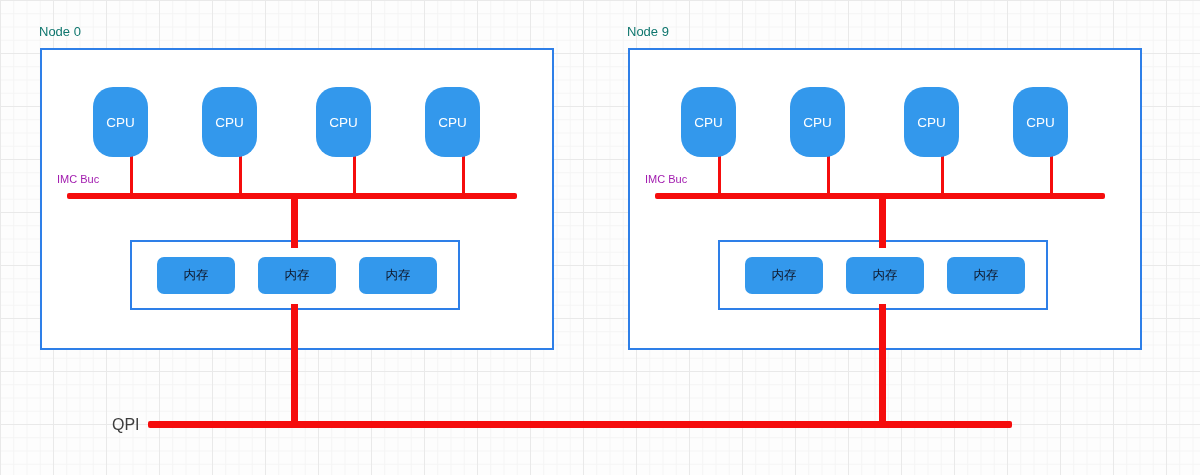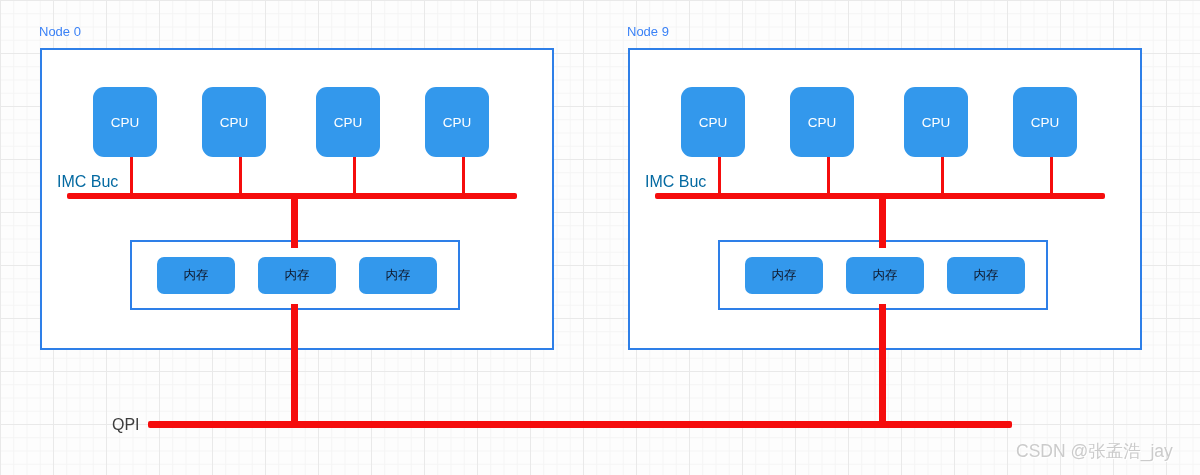--- a/index.html
+++ b/index.html
@@ -30,31 +30,31 @@
     border: 2px solid #2e7fe8;
   }
   #node0 { left: 40px;  top: 48px; }
   #node1 { left: 628px; top: 48px; }
 
   .node-label {
     position: absolute;
     left: -3px;
     top: -26px;
     font-size: 13px;
-    color: #3b82f6;
+    color: #0f766e;
     white-space: nowrap;
   }
 
   .cpu {
     position: absolute;
     top: 37px;
-    width: 64px;
+    width: 55px;
     height: 70px;
     background: #3398ec;
-    border-radius: 11px;
+    border-radius: 20px;
     color: #ffffff;
     font-size: 13.5px;
     display: flex;
     align-items: center;
     justify-content: center;
     z-index: 2;
   }
   .cpu-1 { left: 51px; }
   .cpu-2 { left: 160px; }
   .cpu-3 { left: 274px; }
@@ -70,22 +70,22 @@
   }
   .stub-1 { left: 88px; }
   .stub-2 { left: 197px; }
   .stub-3 { left: 311px; }
   .stub-4 { left: 420px; }
 
   .imc-label {
     position: absolute;
     left: 15px;
     top: 123px;
-    font-size: 16px;
-    color: #0369a1;
+    font-size: 11px;
+    color: #a21caf;
     white-space: nowrap;
     z-index: 3;
   }
 
   .imc-bus {
     position: absolute;
     left: 25px;
     top: 143px;
     width: 450px;
     height: 6px;
@@ -223,15 +223,14 @@
       <div class="mem mem-3">内存</div>
     </div>
 
     <div class="drop-upper"></div>
     <div class="drop-lower"></div>
   </div>
 
   <div class="qpi-label">QPI</div>
   <div class="qpi-line"></div>
 
-  <div class="watermark">CSDN @张孟浩_jay</div>
 
 </div>
 
 </body></html>

